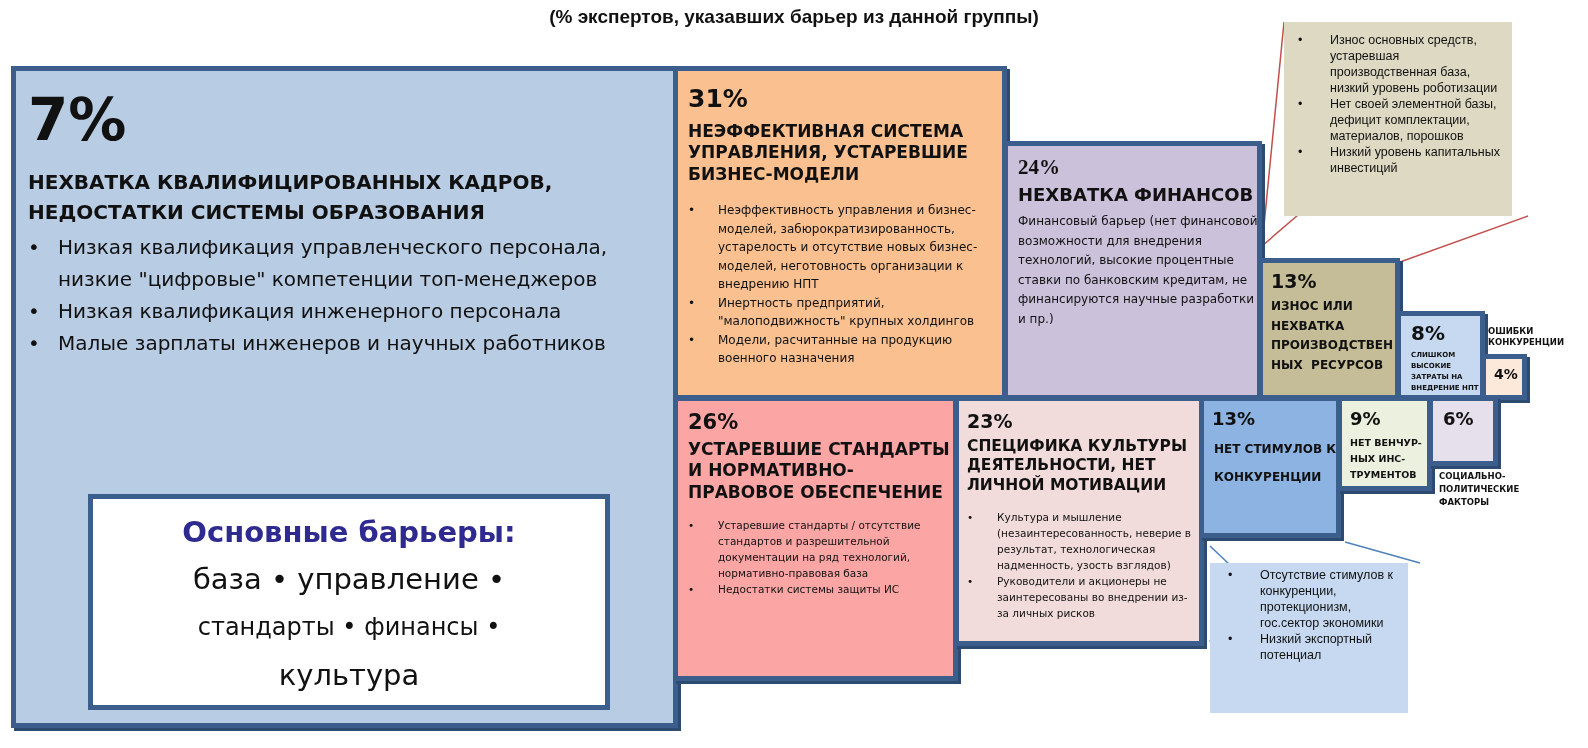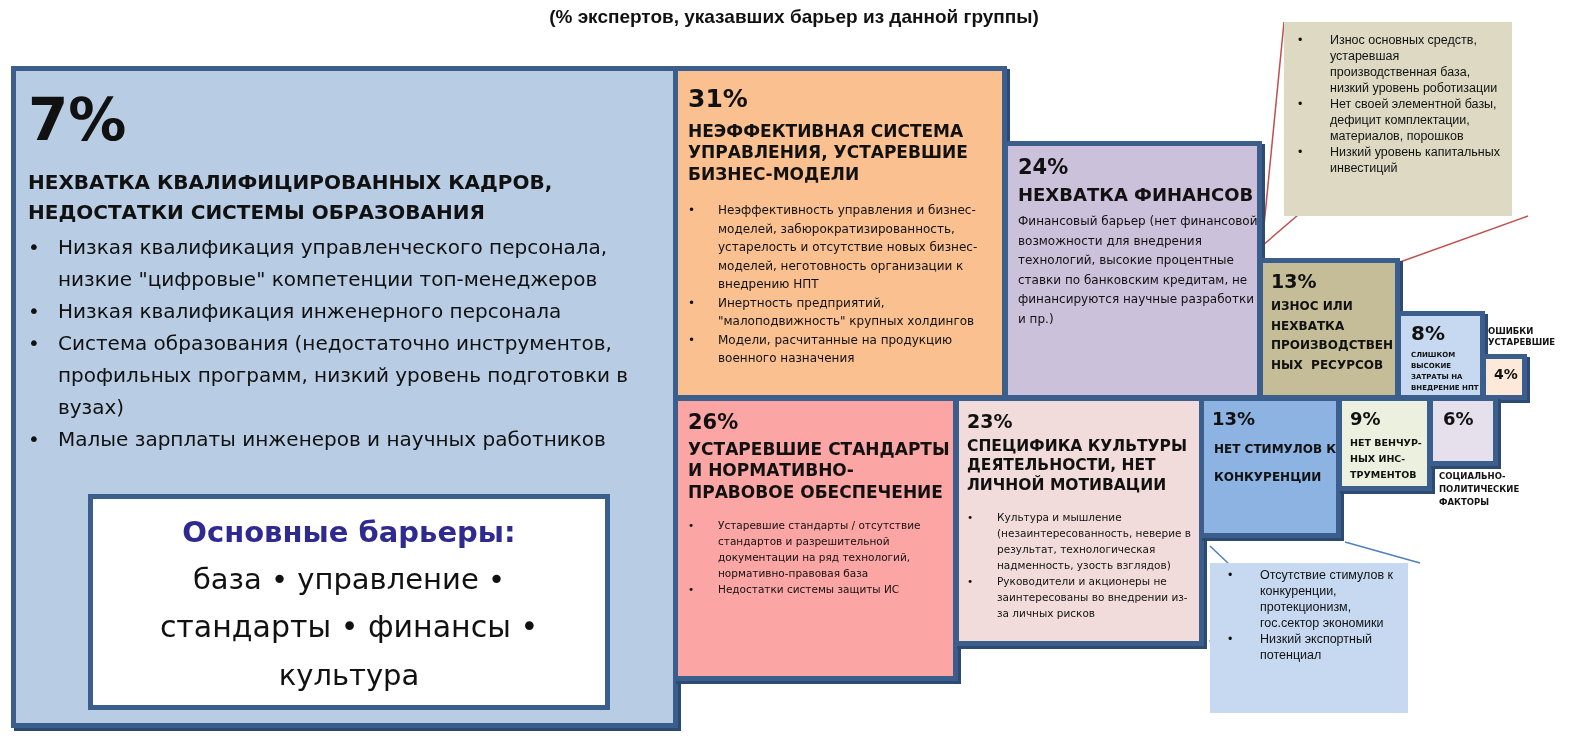--- a/index.html
+++ b/index.html
@@ -30,61 +30,60 @@
   <line x1="1210" y1="640" x2="1230" y2="712" stroke="#4f81bd" stroke-width="1.5"></line>
   <line x1="1345" y1="542" x2="1420" y2="563" stroke="#4f81bd" stroke-width="1.5"></line>
 </svg>
 
 <div class="box" style="left:11px; top:66px; width:667px; height:662px; background:#b8cce4;">
   <div class="pct" style="position:absolute; left:12px; top:18px; font-size:58px; font-family:'DejaVu Sans', sans-serif;">7%</div>
   <div class="ttl" style="position:absolute; left:12px; top:96px; width:560px; font-size:20px; line-height:1.5;">НЕХВАТКА КВАЛИФИЦИРОВАННЫХ КАДРОВ, НЕДОСТАТКИ СИСТЕМЫ ОБРАЗОВАНИЯ</div>
   <ul style="position:absolute; left:12px; top:160px; width:640px; font-size:20px; line-height:32px;">
     <li style="padding-left:30px;"><span>Низкая квалификация управленческого персонала, низкие "цифровые" компетенции топ-менеджеров</span></li>
     <li style="padding-left:30px;"><span>Низкая квалификация инженерного персонала</span></li>
-    <li style="padding-left:30px;"><span>Система образования (недостаточно инструментов, профильных программ, низкий уровень подготовки в вузах)</span></li>
     <li style="padding-left:30px;"><span>Малые зарплаты инженеров и научных работников</span></li>
   </ul>
   <div style="position:absolute; left:72px; top:423px; width:522px; height:216px; box-sizing:border-box; background:#fff; border:5px solid #3b5e8c; text-align:center; padding-top:10px;">
     <div style="font-weight:bold; font-size:29px; color:#2e2a8f; line-height:46px;">Основные барьеры:</div>
     <div style="font-size:29px; line-height:48px;">база •  управление •</div>
-    <div style="font-size:30px; line-height:48px;">стандарты • финансы •</div>
+    <div style="font-size:24px; line-height:48px;">стандарты • финансы •</div>
     <div style="font-size:29px; line-height:48px;">культура</div>
   </div>
 </div>
 
 <div class="box" style="left:673px; top:66px; width:334px; height:334px; background:#fac090;">
   <div class="pct" style="position:absolute; left:10px; top:14px; font-size:25px;">31%</div>
   <div class="ttl" style="position:absolute; left:10px; top:50px; width:290px; font-size:17px;">НЕЭФФЕКТИВНАЯ СИСТЕМА УПРАВЛЕНИЯ, УСТАРЕВШИЕ БИЗНЕС-МОДЕЛИ</div>
   <ul style="position:absolute; left:10px; top:130px; width:305px; font-size:12px; line-height:18.5px;">
     <li style="padding-left:30px;"><span>Неэффективность управления и бизнес-моделей, забюрократизированность, устарелость и отсутствие новых бизнес-моделей, неготовность организации к внедрению НПТ</span></li>
     <li style="padding-left:30px;"><span>Инертность предприятий, "малоподвижность" крупных холдингов</span></li>
     <li style="padding-left:30px;"><span>Модели, расчитанные на продукцию военного назначения</span></li>
   </ul>
 </div>
 
 <div class="box" style="left:1003px; top:141px; width:259px; height:259px; background:#ccc1da;">
-  <div class="pct" style="position:absolute; left:10px; top:10px; font-size:21px;">24%</div>
+  <div class="pct" style="position:absolute; left:10px; top:10px; font-size:21px;font-family:Liberation Serif, serif;">24%</div>
   <div class="ttl" style="position:absolute; left:10px; top:38px; width:240px; font-size:18px;">НЕХВАТКА ФИНАНСОВ</div>
   <div style="position:absolute; left:10px; top:66px; width:240px; font-size:12px; line-height:19.5px;">Финансовый барьер (нет финансовой возможности для внедрения технологий, высокие процентные ставки по банковским кредитам, не финансируются научные разработки и пр.)</div>
 </div>
 
 <div class="box" style="left:1258px; top:258px; width:142px; height:142px; background:#c4bd97;">
   <div class="pct" style="position:absolute; left:8px; top:8px; font-size:19px;">13%</div>
   <div class="ttl" style="position:absolute; left:8px; top:34px; width:122px; font-size:12px; line-height:19.5px; white-space:pre-wrap;">ИЗНОС ИЛИ НЕХВАТКА ПРОИЗВОДСТВЕН НЫХ  РЕСУРСОВ</div>
 </div>
 
 <div class="box" style="left:1396px; top:311px; width:89px; height:89px; background:#c6d9f1;">
   <div class="pct" style="position:absolute; left:10px; top:6px; font-size:20px;">8%</div>
   <div class="ttl" style="position:absolute; left:10px; top:34px; width:72px; font-size:7px; line-height:11px;">СЛИШКОМ ВЫСОКИЕ ЗАТРАТЫ НА ВНЕДРЕНИЕ НПТ</div>
 </div>
 
 <div class="box" style="left:1481px; top:354px; width:46px; height:46px; background:#fde9d9;">
   <div class="pct" style="position:absolute; left:8px; top:8px; font-size:14px;">4%</div>
 </div>
-<div class="lbl" style="left:1488px; top:326px; width:80px; font-size:8.5px;">ОШИБКИ УСТАРЕВШИЕ</div>
+<div class="lbl" style="left:1488px; top:326px; width:80px; font-size:8.5px;">ОШИБКИ КОНКУРЕНЦИИ</div>
 
 <div class="box" style="left:673px; top:396px; width:285px; height:285px; background:#fca5a5;">
   <div class="pct" style="position:absolute; left:10px; top:10px; font-size:21px;">26%</div>
   <div class="ttl" style="position:absolute; left:10px; top:38px; width:270px; font-size:17px;">УСТАРЕВШИЕ СТАНДАРТЫ И НОРМАТИВНО-ПРАВОВОЕ ОБЕСПЕЧЕНИЕ</div>
   <ul style="position:absolute; left:10px; top:116px; width:262px; font-size:10.5px; line-height:16px;">
     <li style="padding-left:30px;"><span>Устаревшие стандарты / отсутствие стандартов и разрешительной документации на ряд технологий, нормативно-правовая база</span></li>
     <li style="padding-left:30px;"><span>Недостатки системы защиты ИС</span></li>
   </ul>
 </div>
 

